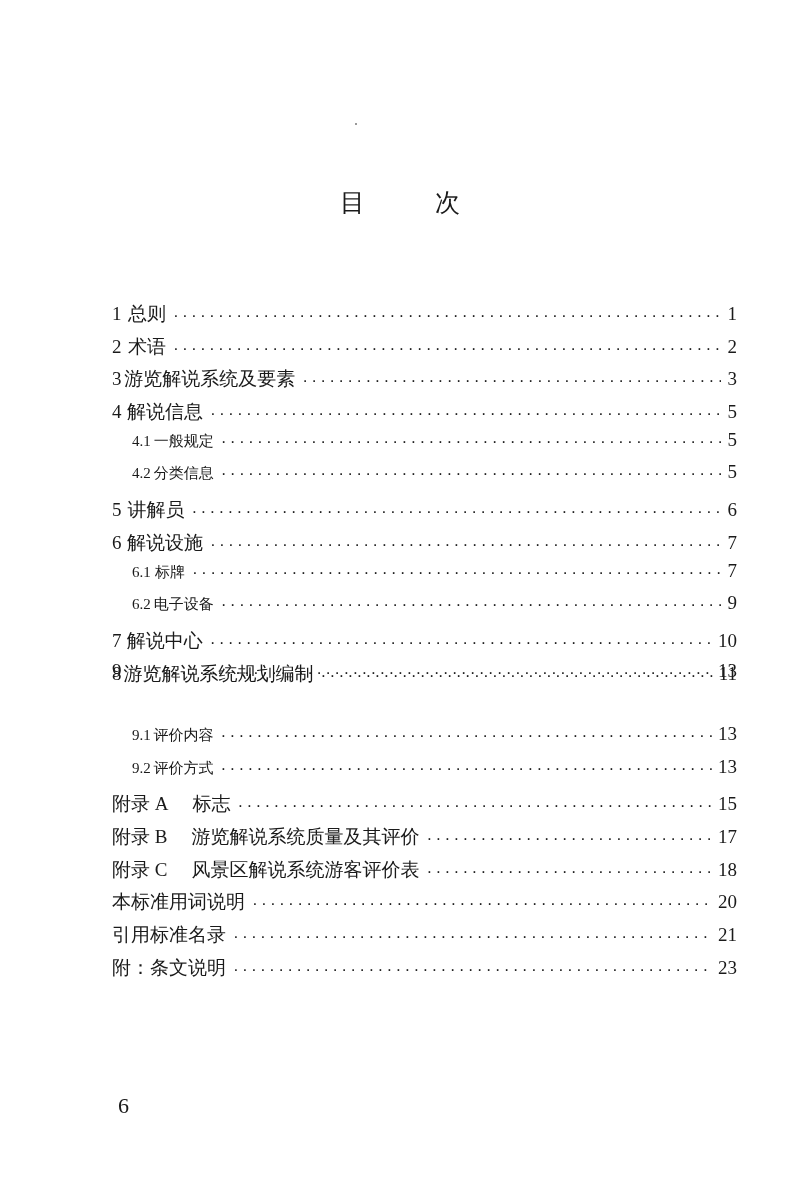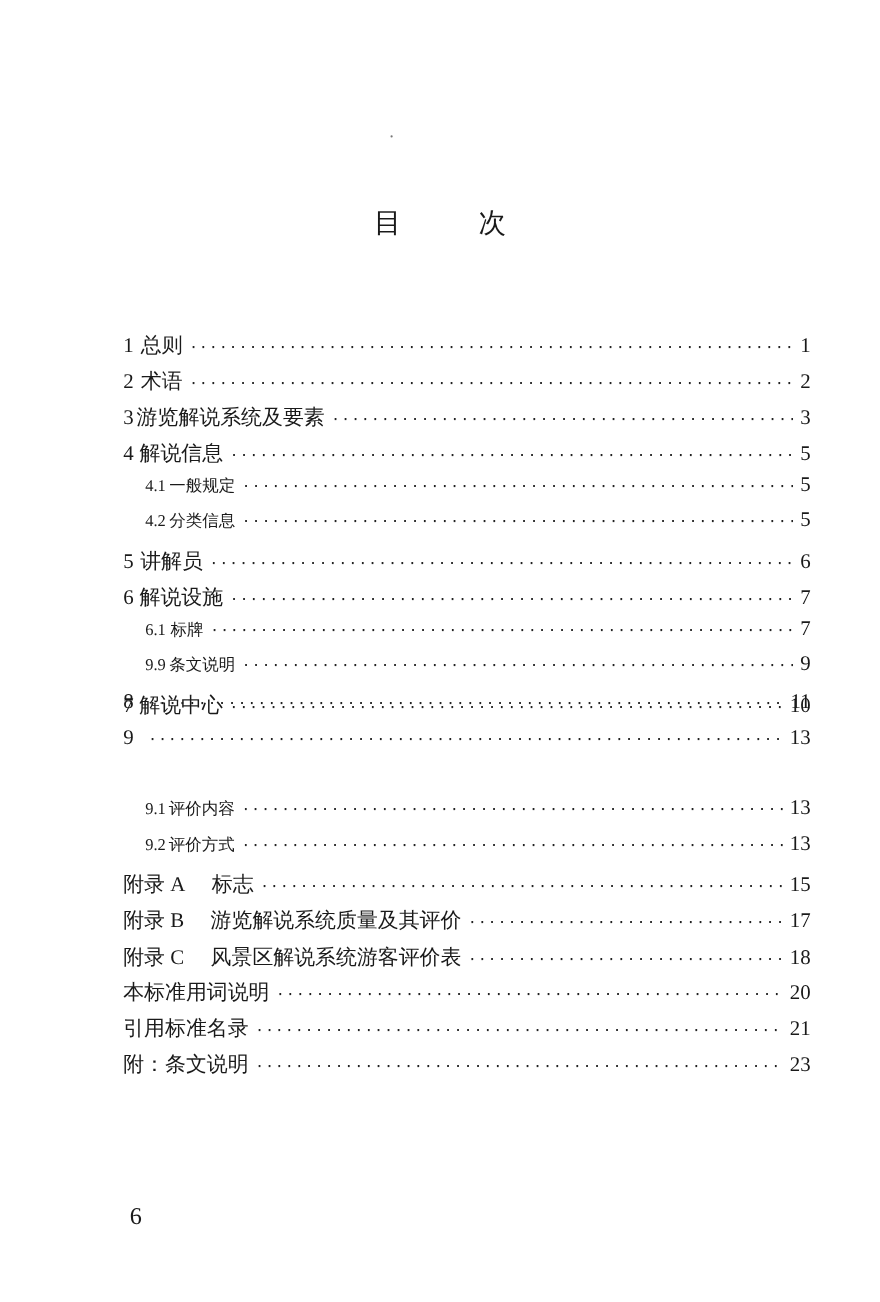--- a/index.html
+++ b/index.html
@@ -97,33 +97,34 @@
       <span class="dots"></span>
       <span class="page">7</span>
     </div>
   <div class="row sub">
       <span class="num">6.1</span>
       <span class="label">标牌</span>
       <span class="dots"></span>
       <span class="page">7</span>
     </div>
   <div class="row sub">
-      <span class="num">9.9</span>
-      <span class="label">条文说明</span>
+      <span class="num">6.2</span>
+      <span class="label">电子设备</span>
       <span class="dots"></span>
       <span class="page">9</span>
     </div>
   <div class="row">
       <span class="num">7</span>
       <span class="label">解说中心</span>
       <span class="dots"></span>
       <span class="page">10</span>
     </div>
   <div class="row">
       <span class="num">8</span>
+      <span class="label">游览解说系统规划编制</span>
       <span class="dots"></span>
       <span class="page">11</span>
     </div>
   <div class="row">
       <span class="num">9</span>
       <span class="dots"></span>
       <span class="page">13</span>
     </div>
   <div class="row sub">
       <span class="num">9.1</span>

